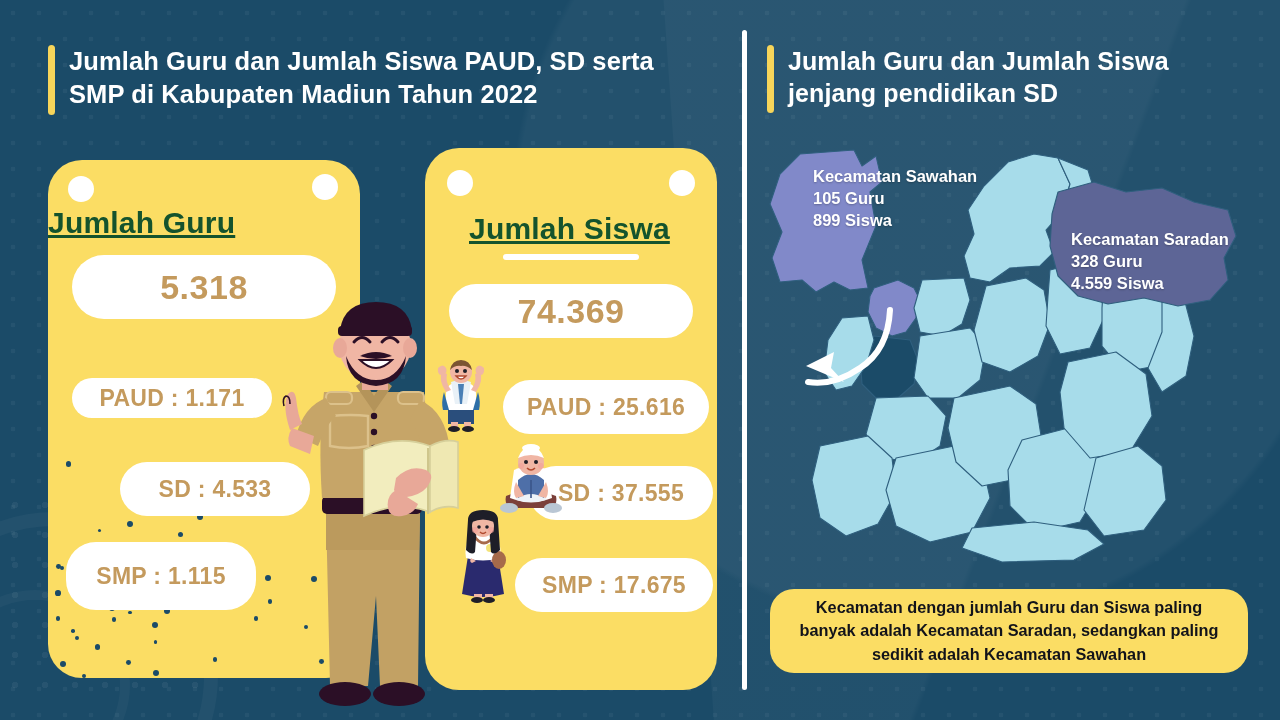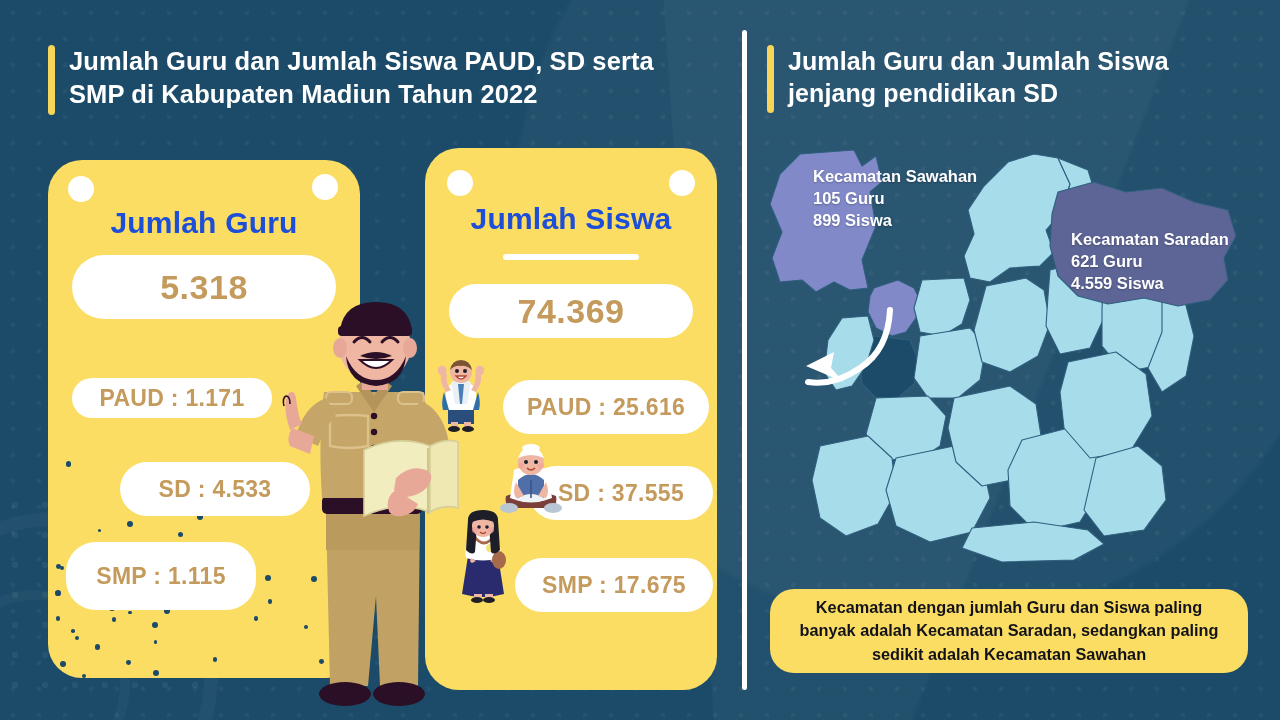--- a/index.html
+++ b/index.html
@@ -75,22 +75,22 @@
   }
   .card-dots span{position:absolute;background:#1b4b68;border-radius:50%;}
 
   .hole{position:absolute;width:26px;height:26px;border-radius:50%;background:#ffffff;}
   #card-guru .hole.l{left:20px;top:16px;}
   #card-guru .hole.r{right:22px;top:14px;}
   #card-siswa .hole.l{left:22px;top:22px;}
   #card-siswa .hole.r{right:22px;top:22px;}
 
   .card-title{
-    position:absolute;left:0;right:0;text-align:center;
-    color:#1d4ed8;font-weight:700;font-size:30px;letter-spacing:.2px;
+    position:absolute;left:0;right:0;
+    color:#14532d;font-weight:700;font-size:30px;letter-spacing:.2px;text-decoration:underline;
   }
   #card-guru .card-title{top:196px;}
   #card-siswa .card-title{top:196px;}
 
   .underline{position:absolute;height:6px;background:#ffffff;border-radius:4px;}
 
   .big-pill{
     position:absolute;background:#ffffff;border-radius:36px;
     display:flex;align-items:center;justify-content:center;
     color:#c49a5d;font-weight:700;font-size:34px;letter-spacing:.5px;
@@ -211,21 +211,21 @@
 
     <div class="pill" style="left:24px;top:218px;width:200px;height:40px;">PAUD : 1.171</div>
     <div class="pill" style="left:72px;top:302px;width:190px;height:54px;">SD : 4.533</div>
     <div class="pill" style="left:18px;top:382px;width:190px;height:68px;">SMP : 1.115</div>
   </div>
 
   <div class="card" id="card-siswa">
     <div class="hole l"></div>
     <div class="hole r"></div>
 
-    <div class="card-title" style="top:54px;">Jumlah Siswa</div>
+    <div class="card-title" style="top:64px;margin-left:44px;">Jumlah Siswa</div>
     <div class="underline" style="left:78px;top:106px;width:136px;"></div>
 
     <div class="big-pill" style="left:24px;top:136px;width:244px;height:54px;">74.369</div>
 
     <div class="pill" style="left:78px;top:232px;width:206px;height:54px;">PAUD : 25.616</div>
     <div class="pill" style="left:104px;top:318px;width:184px;height:54px;">SD : 37.555</div>
     <div class="pill" style="left:90px;top:410px;width:198px;height:54px;">SMP : 17.675</div>
   </div>
 
   <svg class="illus" id="teacher" viewBox="0 0 250 420">
@@ -391,20 +391,20 @@
     </svg>
 
     <div class="map-label" id="label-sawahan">
       <div>Kecamatan Sawahan</div>
       <div>105 Guru</div>
       <div>899 Siswa</div>
     </div>
 
     <div class="map-label" id="label-saradan">
       <div>Kecamatan Saradan</div>
-      <div>621 Guru</div>
+      <div>328 Guru</div>
       <div>4.559 Siswa</div>
     </div>
   </div>
 
   <div id="caption">Kecamatan dengan jumlah Guru dan Siswa paling banyak adalah Kecamatan Saradan, sedangkan paling sedikit adalah Kecamatan Sawahan</div>
 
 </div>
 
 </body></html>

